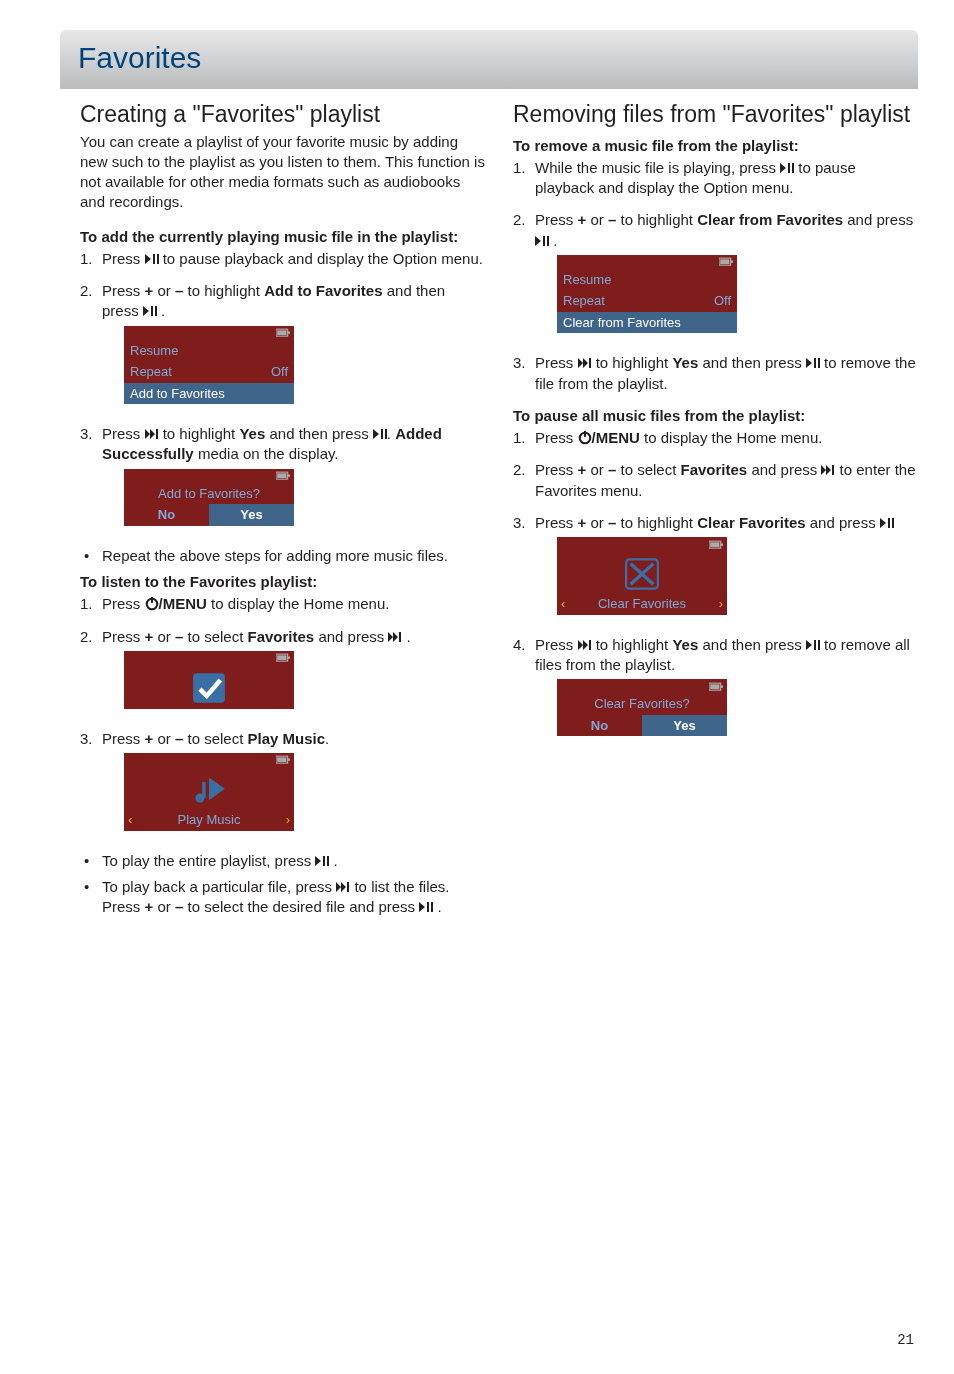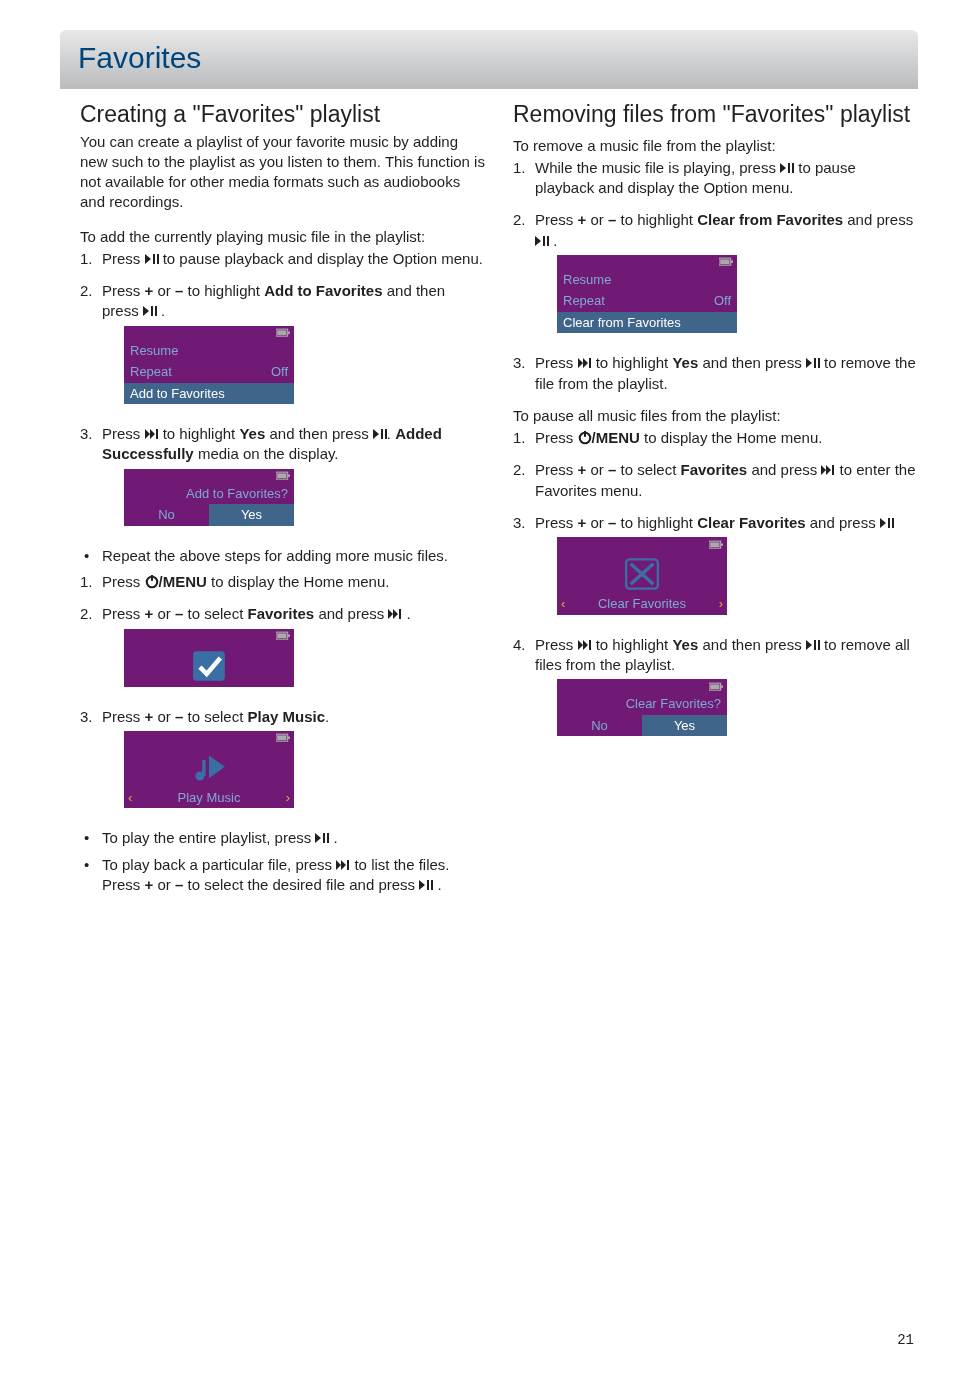--- a/index.html
+++ b/index.html
@@ -30,21 +30,21 @@
     padding: 10px 36px 0 80px;
   }
   .col { flex: 1; }
   h2 {
     font-weight: 400;
     color: #231f20;
     font-size: 23px;
     margin-bottom: 2px;
   }
   .body-text { margin-bottom: 14px; }
-  .subhead { font-weight: 400; margin-top: 6px; margin-bottom: 2px; }
+  .subhead { font-weight: 700; margin-top: 6px; margin-bottom: 2px; }
   ol { list-style: none; padding-left: 0; }
   ol > li { display: flex; margin-bottom: 12px; }
   ol > li .num { width: 22px; flex-shrink: 0; }
   ol > li .txt { flex: 1; }
   ul.bullets { list-style: none; padding-left: 0; }
   ul.bullets > li { display: flex; margin-bottom: 6px; }
   ul.bullets > li .dot { width: 22px; flex-shrink: 0; text-align: left; padding-left: 4px;}
   ul.bullets > li .txt { flex: 1; }
   b { font-weight: 700; }
 
@@ -52,35 +52,35 @@
     display: inline-flex;
     align-items: center;
     vertical-align: middle;
     width: 14px;
     height: 12px;
     position: relative;
     top: -1px;
   }
 
   .device-screen {
-    background: #701a75;
+    background: #7f1d1d;
     width: 170px;
     margin: 4px 0 8px 22px;
     font-size: 13px;
     color: #7da9d4;
   }
   .device-screen.wide { width: 180px; }
   .batt-row { display: flex; justify-content: flex-end; padding: 2px 4px 0; }
   .menu-row { display: flex; justify-content: space-between; padding: 2px 6px; }
   .menu-row.hl { background: #40658a; color: #fff; }
   .center-box { display:flex; flex-direction:column; align-items:center; padding:4px 0 2px; }
   .big-icon { width:46px; height:34px; display:flex; align-items:center; justify-content:center; margin: 2px 0;}
   .nav-row { display:flex; justify-content:space-between; align-items:center; padding:0 4px 2px; color:#f5a623;}
   .nav-row .label { color:#7da9d4; }
-  .split-row { display:flex; }
+  .split-row { display:flex;font-weight:bold; }
   .split-row > div { flex:1; text-align:center; padding:2px 0; }
   .split-row .hl { background:#40658a; color:#fff; }
   .page-num {
     position:absolute; bottom:24px; right:40px; font-size:14px;font-family:Liberation Mono, monospace;
   }
 </style>
 </head>
 <body>
 
 <svg width="0" height="0" style="position:absolute">
@@ -163,38 +163,39 @@
               </svg>
             </span><span>. </span><b>Added Successfully</b><span> media on the display.</span>
           <div class="device-screen">
             <div class="batt-row">
                 <span class="icon-inline">
                   <svg viewBox="0 0 12 8">
                     <use href="#battery"></use>
                   </svg>
                 </span>
               </div>
-            <div class="menu-row" style="justify-content:flex-end">
+            <div class="menu-row" style="justify-content:center">
                 <span>Add to Favorites?</span>
               </div>
             <div class="split-row">
                 <div>No</div>
                 <div class="hl">Yes</div>
               </div>
           </div>
         </span>
       </li>
     </ol>
     <ul class="bullets">
       <li>
           <span class="dot">•</span>
           <span class="txt">Repeat the above steps for adding more music files.</span>
         </li>
     </ul>
 
+    <p class="subhead">To listen to the Favorites playlist:</p>
     <ol>
       <li>
         <span class="num">1.</span>
         <span class="txt"><span>Press </span><span class="icon-inline">
               <svg viewBox="0 0 12 12">
                 <use href="#power"></use>
               </svg>
             </span><b>/MENU</b><span> to display the Home menu.</span></span>
       </li>
       <li>
@@ -391,21 +392,21 @@
               </svg>
             </span><span> to remove all files from the playlist.</span>
           <div class="device-screen">
             <div class="batt-row">
                 <span class="icon-inline">
                   <svg viewBox="0 0 12 8">
                     <use href="#battery"></use>
                   </svg>
                 </span>
               </div>
-            <div class="menu-row" style="justify-content:flex-end">
+            <div class="menu-row" style="justify-content:center">
                 <span>Clear Favorites?</span>
               </div>
             <div class="split-row">
                 <div>No</div>
                 <div class="hl">Yes</div>
               </div>
           </div>
         </span>
       </li>
     </ol>

